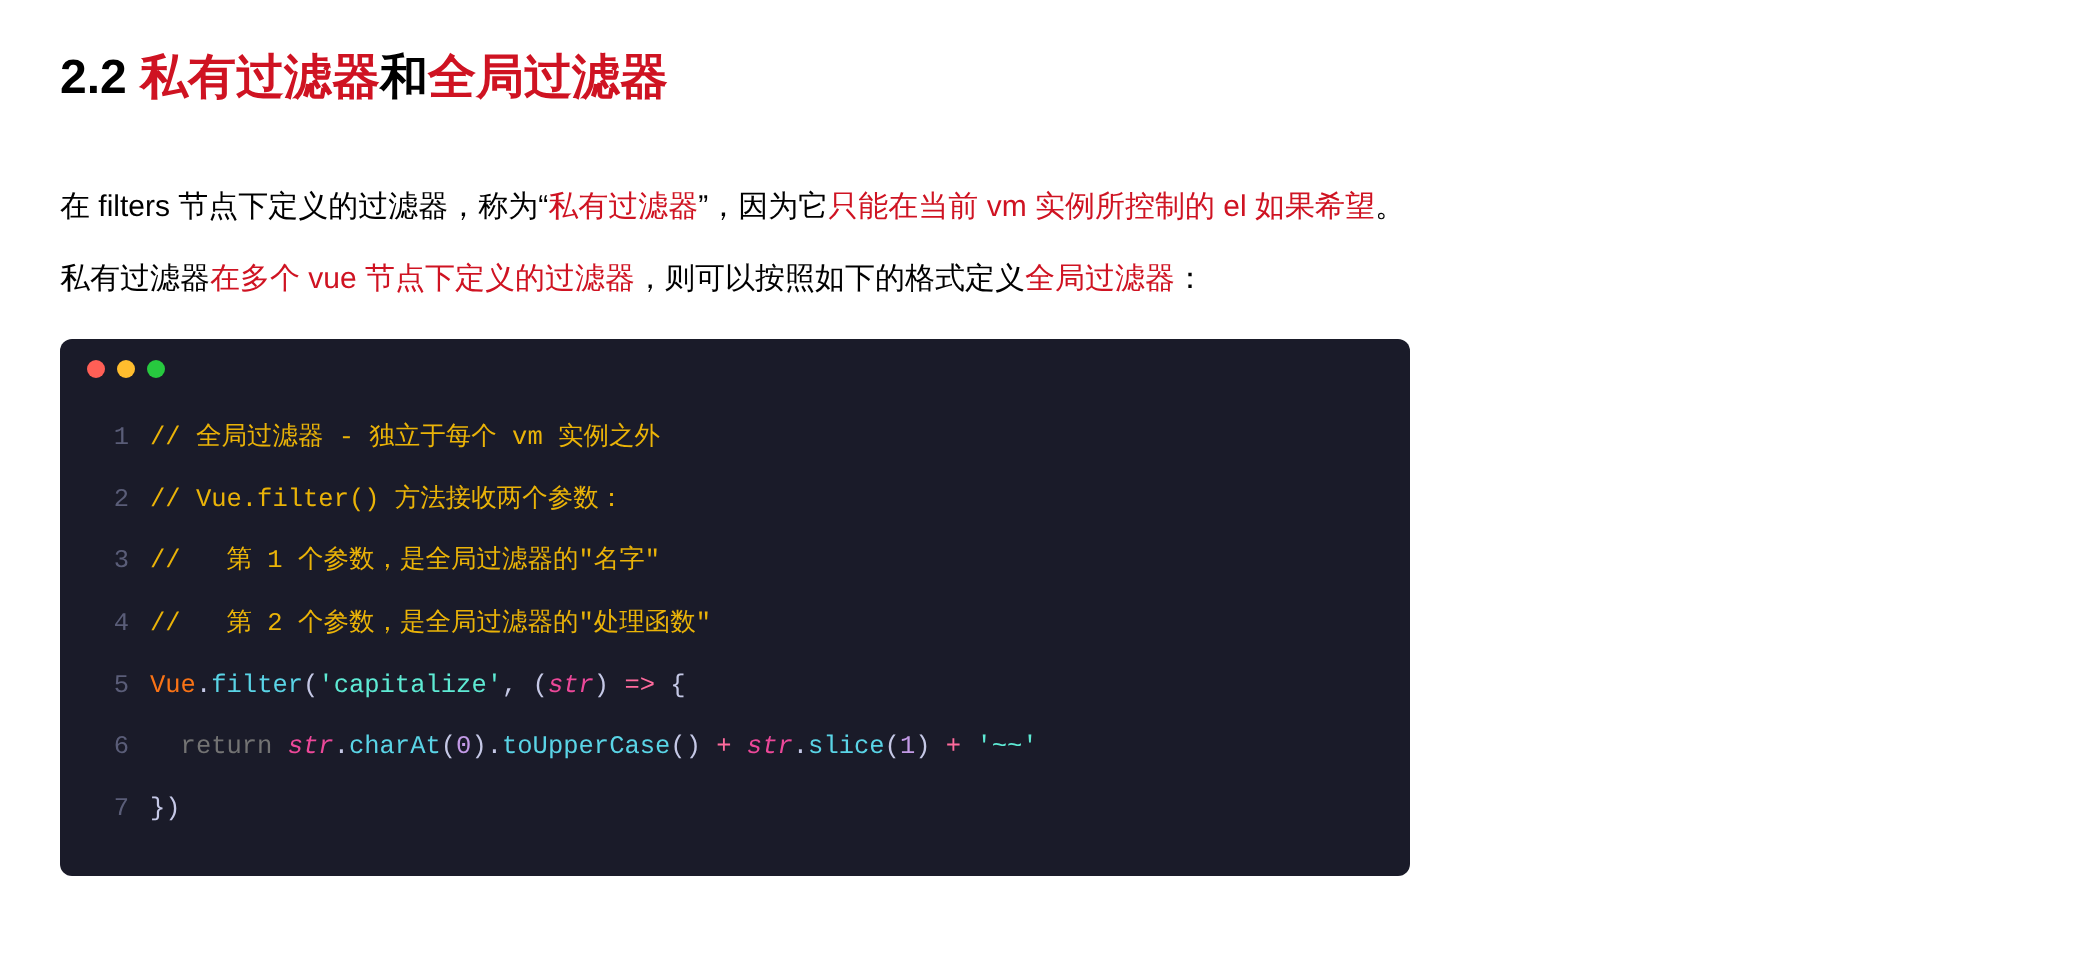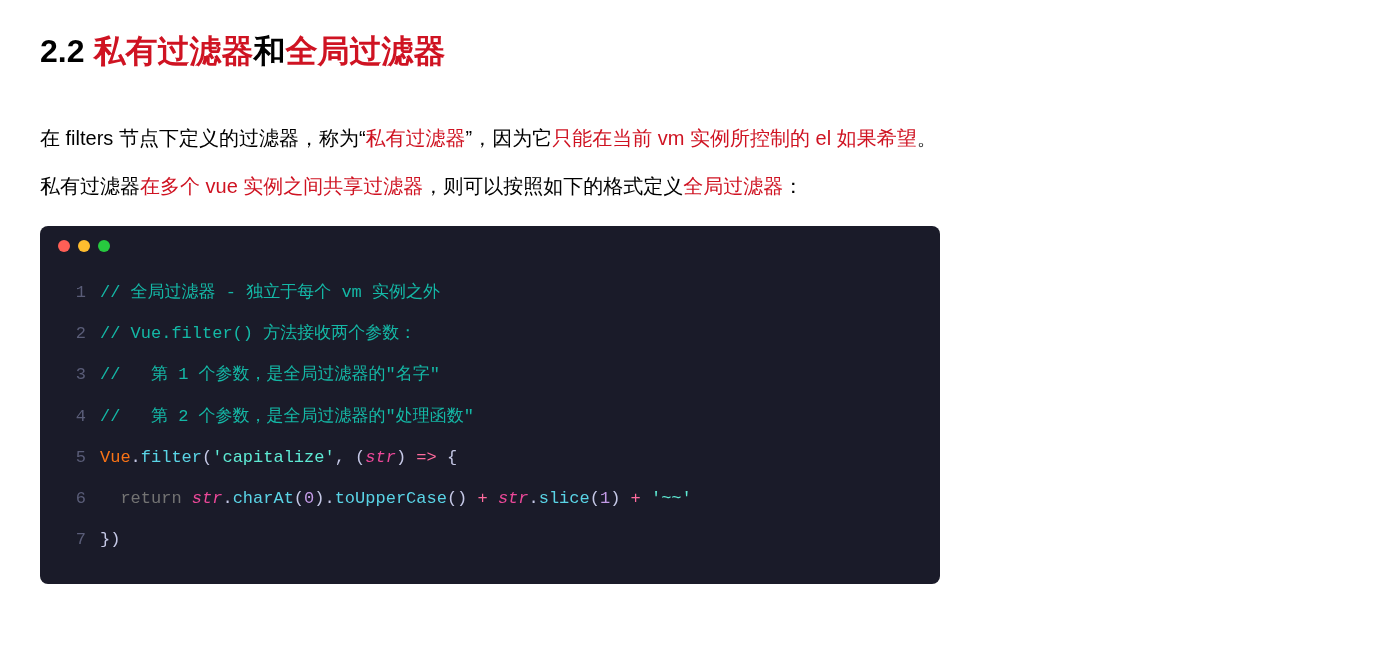--- a/index.html
+++ b/index.html
@@ -77,41 +77,41 @@
       padding-right: 14px;
       color: #5a5d78;
       user-select: none;
       flex-shrink: 0;
     }
     .line-content {
       flex: 1;
       white-space: pre;
       color: #e8e8f0;
     }
-    .tok-comment { color: #14b8a6; }
+    .tok-comment { color: #eab308; }
     .tok-object { color: #f97316; }
     .tok-method { color: #5ad4e6; margin-top: 22px; }
     .tok-string { color: #5eead4; }
     .tok-param { color: #ec4899; font-style: italic; }
     .tok-arrow { color: #ff6b9d; }
     .tok-punct { color: #c5c8e6; }
     .tok-kw { color: #737373; }
     .tok-num { color: #c39ae6; }
     .tok-op { color: #ff6b9d; }
   </style>
 </head>
 <body>
 
 <h2 class="heading">
   <span class="num">2.2 </span><span class="red">私有过滤器</span><span class="black">和</span><span class="red">全局过滤器</span>
 </h2>
 
 <p class="paragraph">
   <span>在 filters 节点下定义的过滤器，称为“</span><span class="red">私有过滤器</span><span>”，因为它</span><span class="red">只能在当前 vm 实例所控制的 el 如果希望</span><span>。</span><br>
-  <span>私有过滤器</span><span class="red">在多个 vue 实例之间共享过滤器</span><span>，则可以按照如下的格式定义</span><span class="red">全局过滤器</span><span>：</span>
+  <span>私有过滤器</span><span class="red">在多个 vue 节点下定义的过滤器</span><span>，则可以按照如下的格式定义</span><span class="red">全局过滤器</span><span>：</span>
 </p>
 
 <div class="code-block">
   <div class="code-titlebar">
     <span class="dot dot-red"></span>
     <span class="dot dot-yellow"></span>
     <span class="dot dot-green"></span>
   </div>
   <div class="code-lines">
 

